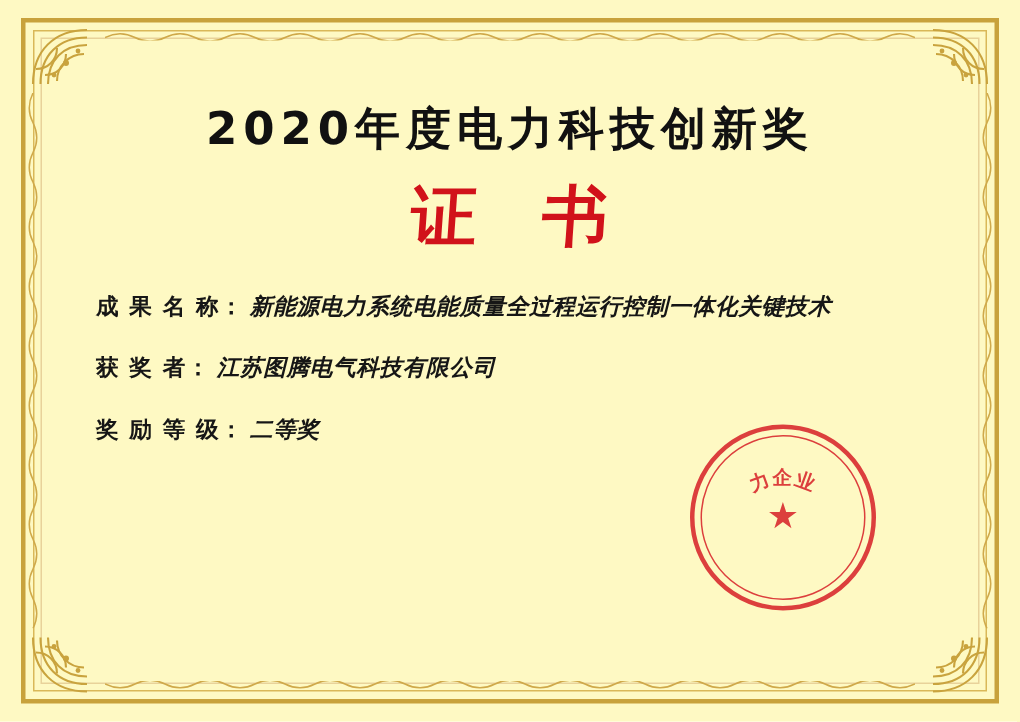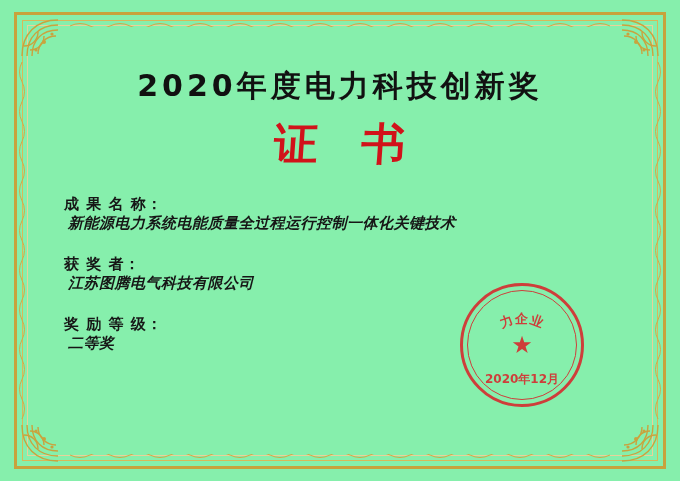--- a/index.html
+++ b/index.html
@@ -11,21 +11,21 @@
     height: 481px;
     background: #ffffff;
     font-family: "Liberation Sans", sans-serif;
     overflow: hidden;
   }
 
   .certificate {
     position: relative;
     width: 680px;
     height: 481px;
-    background: #86efac;
+    background: #fef9c3;
     box-sizing: border-box;
   }
 
   
   .border-outer {
     position: absolute;
     left: 14px;
     top: 12px;
     right: 14px;
     bottom: 12px;
@@ -112,25 +112,24 @@
     text-indent: 14px;
     transform: skewX(-4deg);
   }
 
   .fields {
     margin-top: 24px;
     padding-left: 30px;
   }
   .field-row {
     display: flex;
-    align-items: flex-start;
+    align-items: center;
     margin-bottom: 22px;
     font-size: 15px;
     color: #161616;
-    flex-direction: column;
   }
   .field-label {
     font-family: "DejaVu Sans", "Liberation Sans", sans-serif;
     font-weight: bold;
     letter-spacing: 1px;
     white-space: nowrap;
     flex: 0 0 auto;
   }
   .field-value {
     font-family: "DejaVu Sans", "Liberation Sans", sans-serif;
@@ -350,17 +349,16 @@
       <div class="seal-inner"></div>
       <svg class="seal-arc" viewBox="0 0 118 118">
         <defs>
           <path id="sealArcTop" d="M 20,68 A 40,40 0 0 1 98,68" fill="none"></path>
         </defs>
         <text>
           <textPath href="#sealArcTop" startOffset="50%" text-anchor="middle">力企业</textPath>
         </text>
       </svg>
       <div class="seal-star">★</div>
-      <div class="seal-date">2020年12月</div>
     </div>
 
   </div>
 </div>
 
 </body></html>

